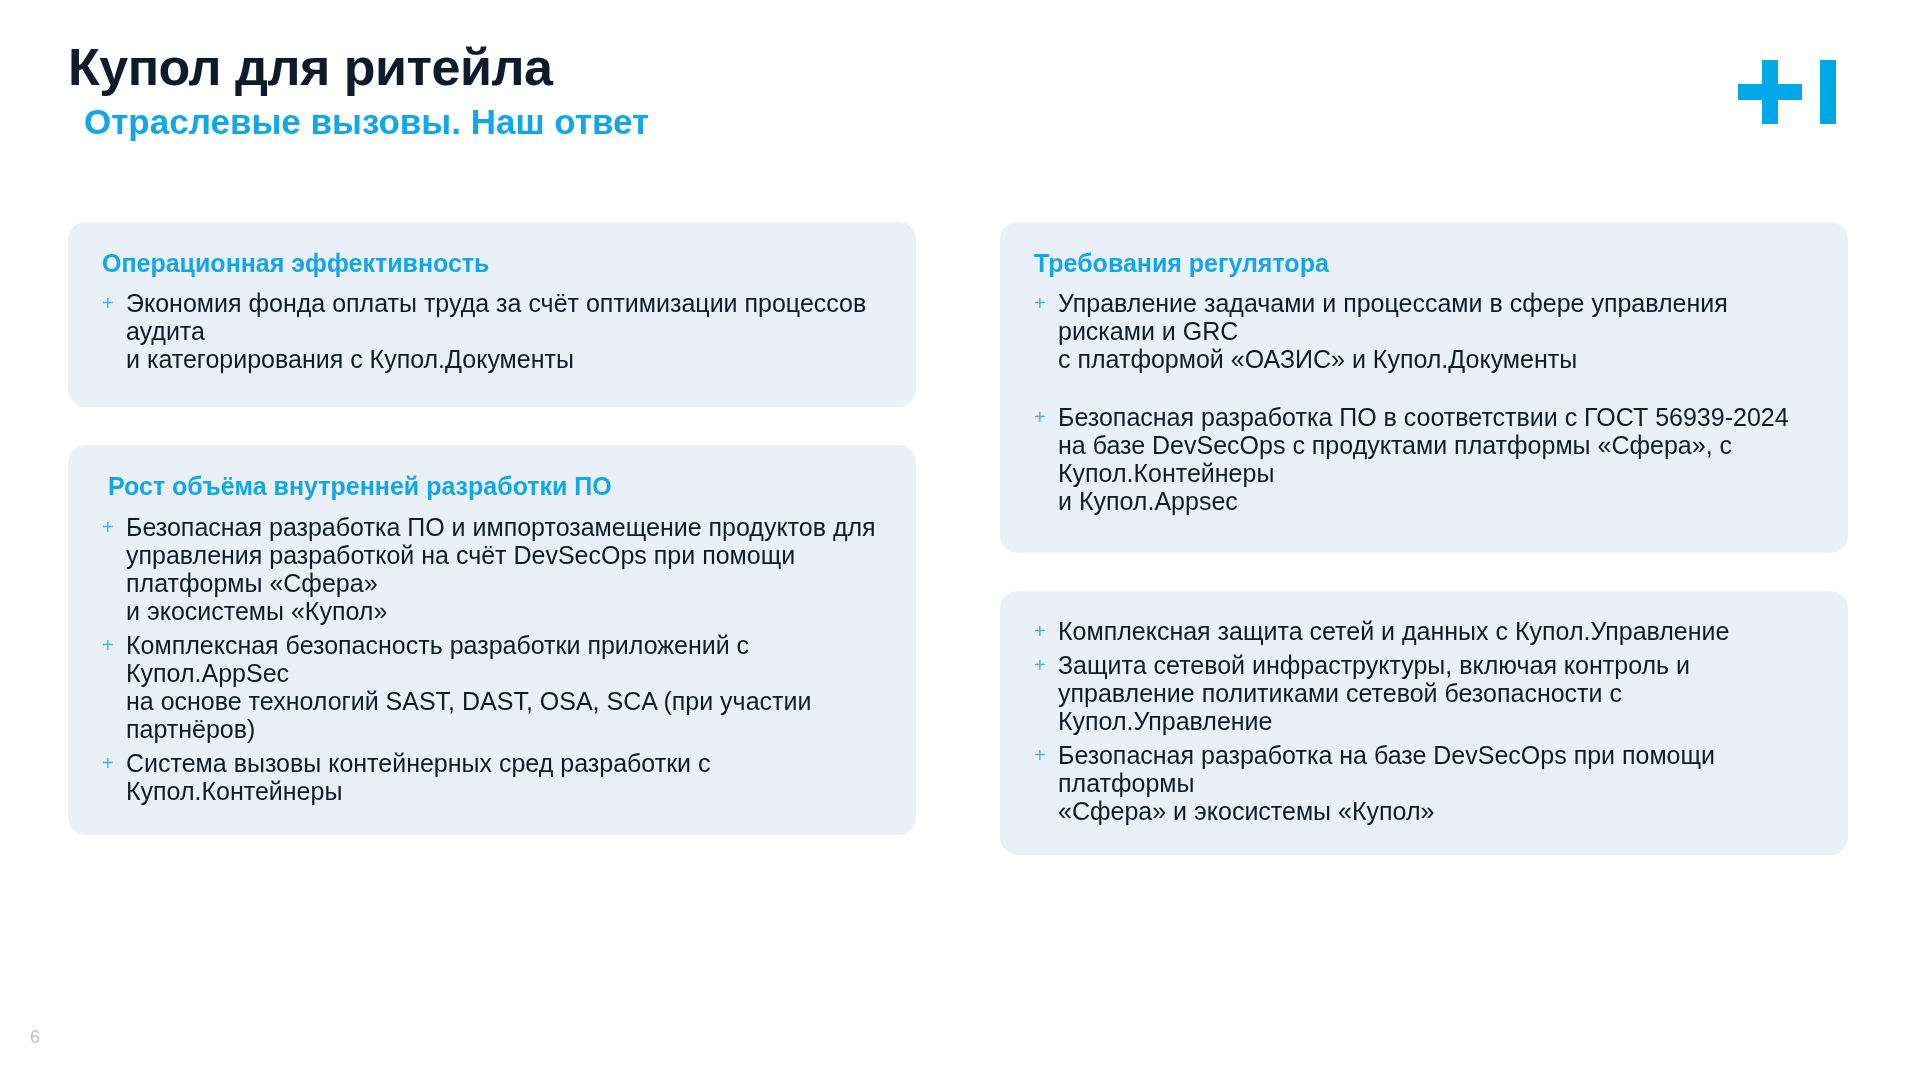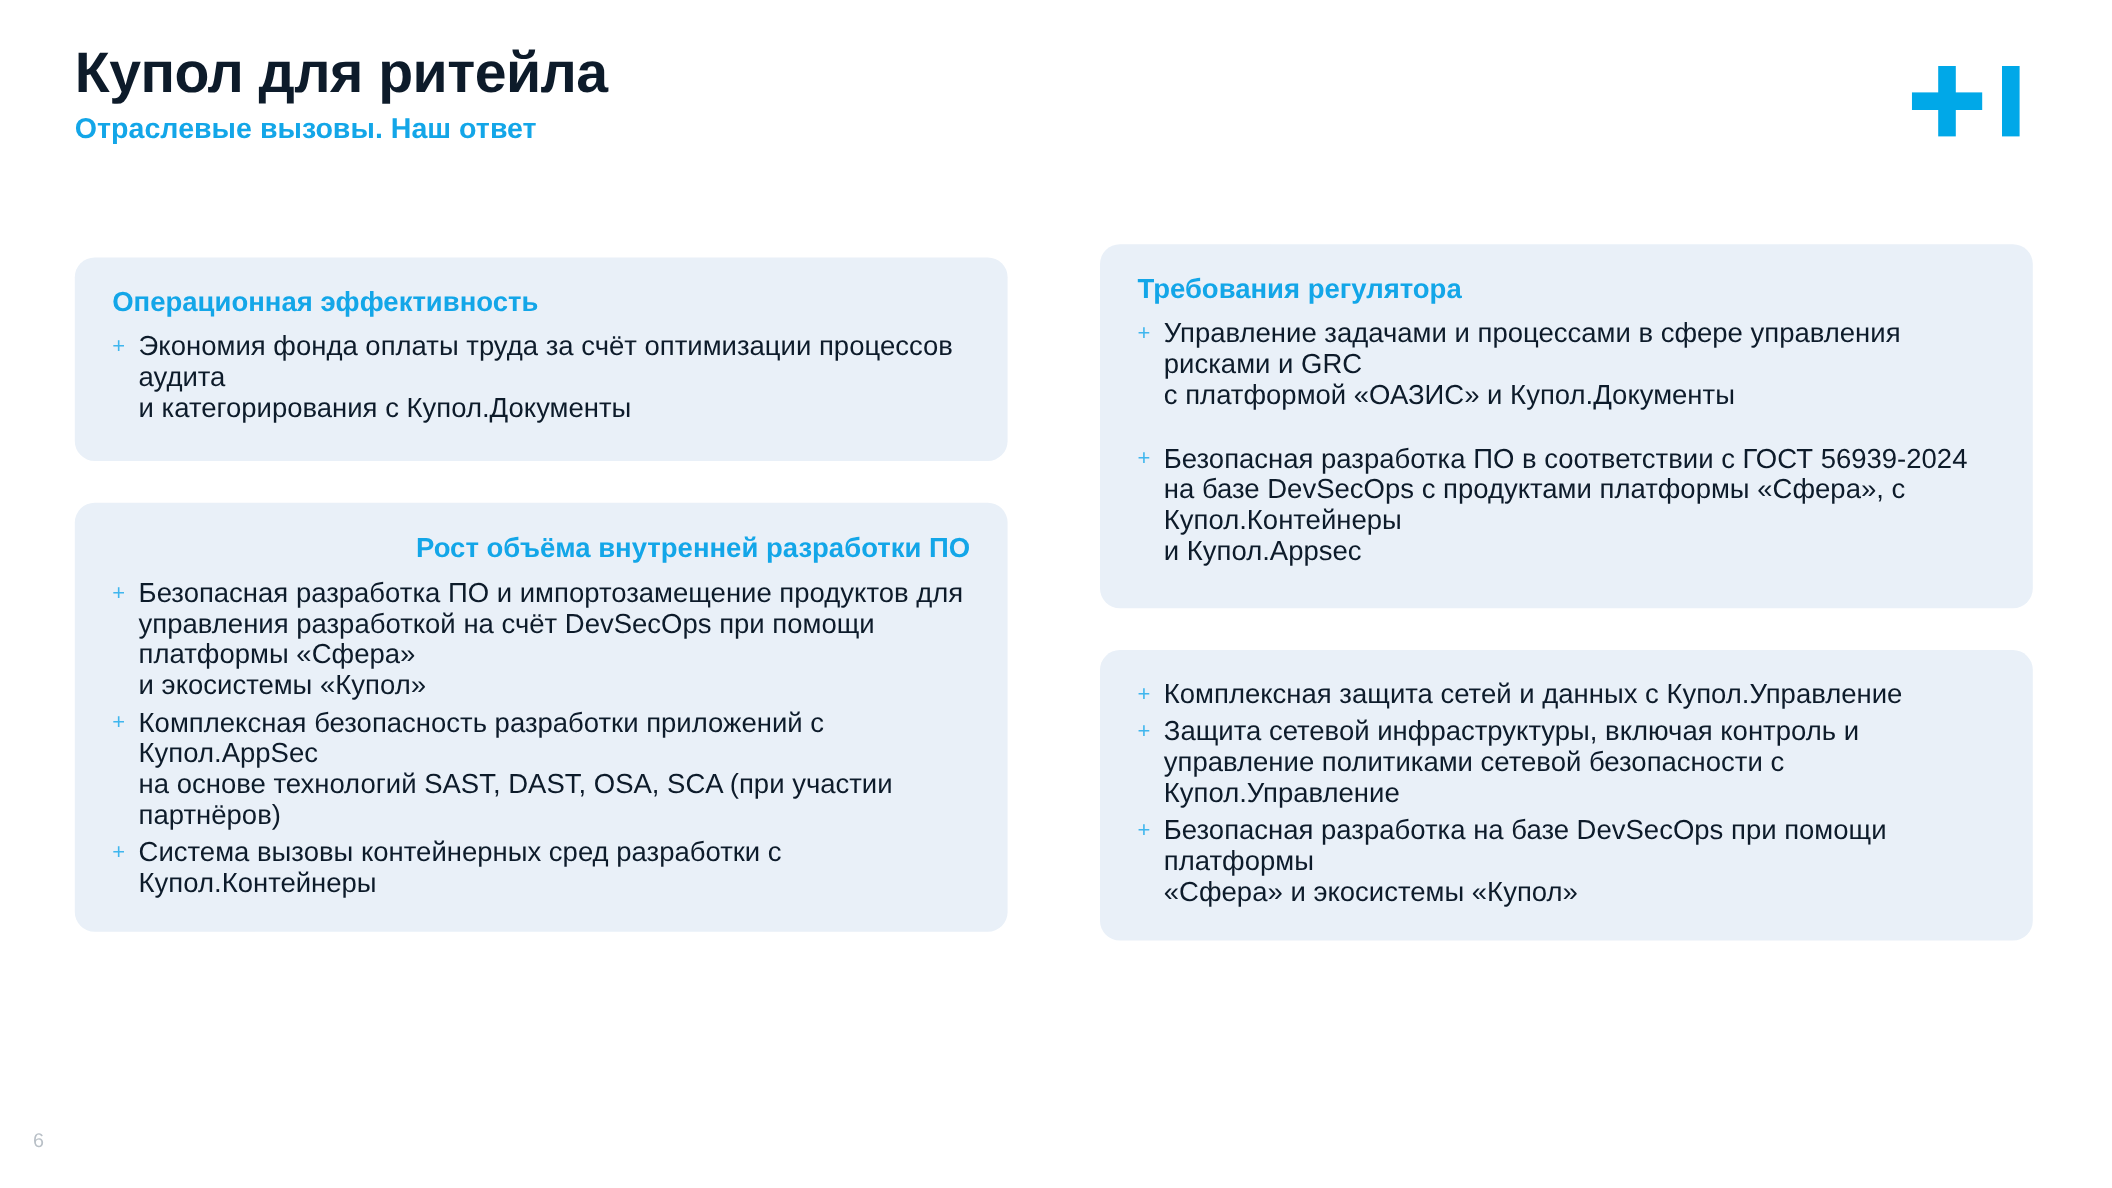--- a/index.html
+++ b/index.html
@@ -33,25 +33,25 @@
   .slide-title {
     font-size: 52px;
     font-weight: 700;
     color: #0d1b2a;
     letter-spacing: -0.5px;
     line-height: 1.05;
     margin: 0;
     white-space: nowrap;
   }
   .slide-subtitle {
-    font-size: 26px;
+    font-size: 35px;
     font-weight: 700;
     color: #13A6E8;
     line-height: 1.2;
-    margin: 6px 0 0 0;
+    margin: 6px 0 0 16px;
     white-space: nowrap;
   }
 
   
   .logo {
     position: absolute;
     right: 72px;
     top: 56px;
     width: 110px;
     height: 72px;
@@ -113,25 +113,25 @@
   .bullet-text {
     flex: 1 1 auto;
     font-size: 25px;
     font-weight: 400;
     color: #0d1b2a;
     line-height: 28px;
     white-space: pre-line;
   }
 
   
-  .card--ops { padding-bottom: 34px; margin-top: 12px; }
+  .card--ops { padding-bottom: 34px; }
   .card--reg .bullet { margin-bottom: 30px; }
   .card--reg .bullet:last-child { margin-bottom: 0; }
   .card--reg { padding-bottom: 38px; }
-  .card--growth .card-title { padding-left: 6px; text-align: right; }
+  .card--growth .card-title { padding-left: 6px; }
 
   
   .page-number {
     position: absolute;
     left: 30px;
     bottom: 32px;
     font-size: 18px;
     color: #b9c0c7;
     font-weight: 400;
   }

